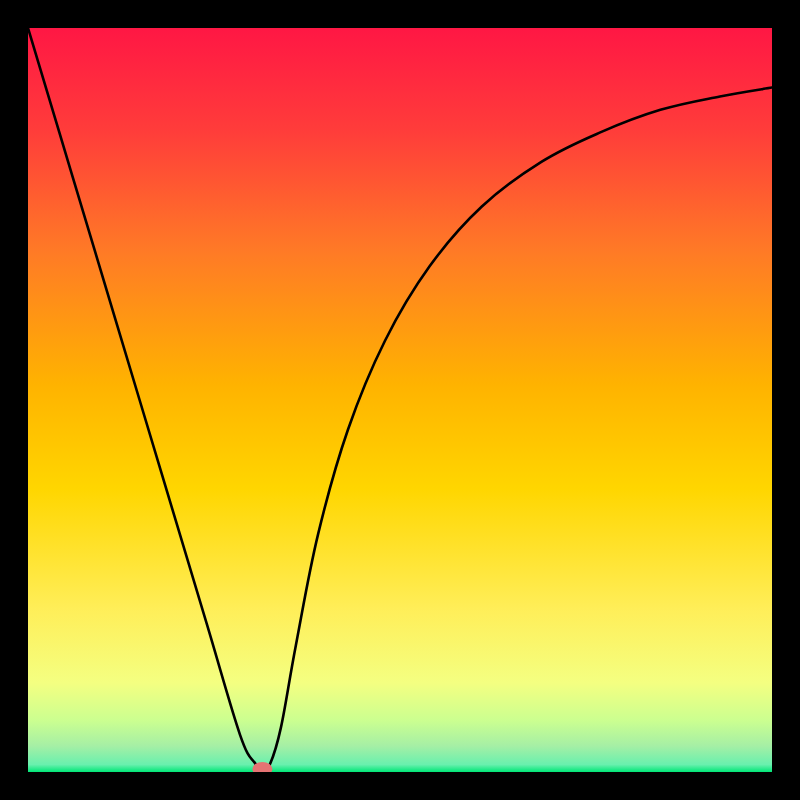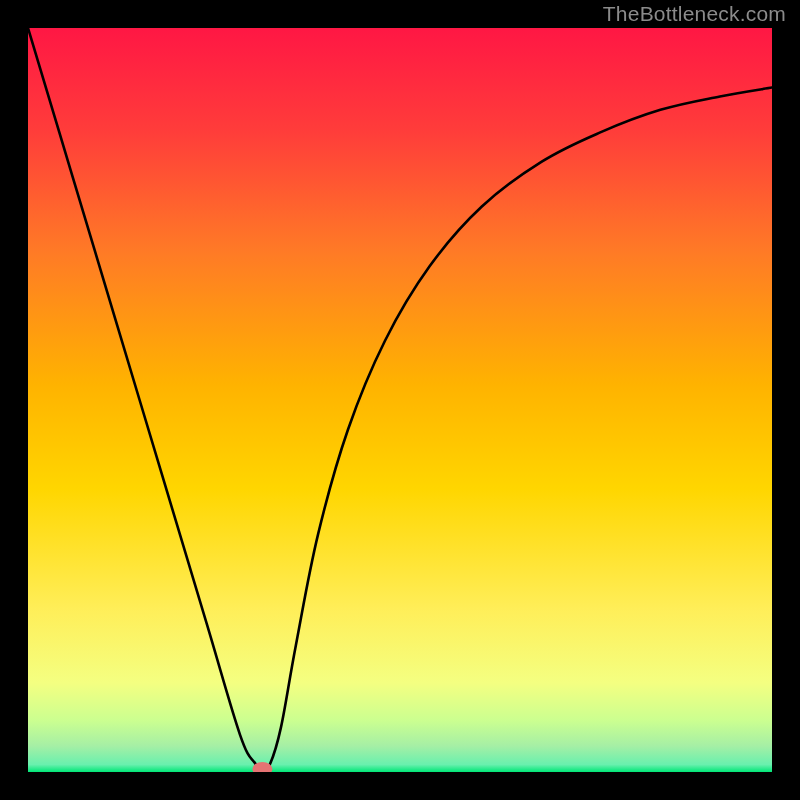--- a/index.html
+++ b/index.html
@@ -36,21 +36,20 @@
     width: 744px;
     height: 744px;
   }
   .plot defs,
   .plot linearGradient {  }
 </style>
 </head>
 <body>
 
 <div class="outer">
-  <div class="watermark">TheBottleneck.com</div>
 
   <svg class="plot" viewBox="0 0 744 744" preserveAspectRatio="none">
     <defs>
       <linearGradient id="bg-grad" x1="0" y1="0" x2="0" y2="1">
         <stop offset="0%" stop-color="#FF1744"></stop>
         <stop offset="14%" stop-color="#FF3D3A"></stop>
         <stop offset="30%" stop-color="#FF7A26"></stop>
         <stop offset="48%" stop-color="#FFB300"></stop>
         <stop offset="62%" stop-color="#FFD600"></stop>
         <stop offset="78%" stop-color="#FFEE58"></stop>

